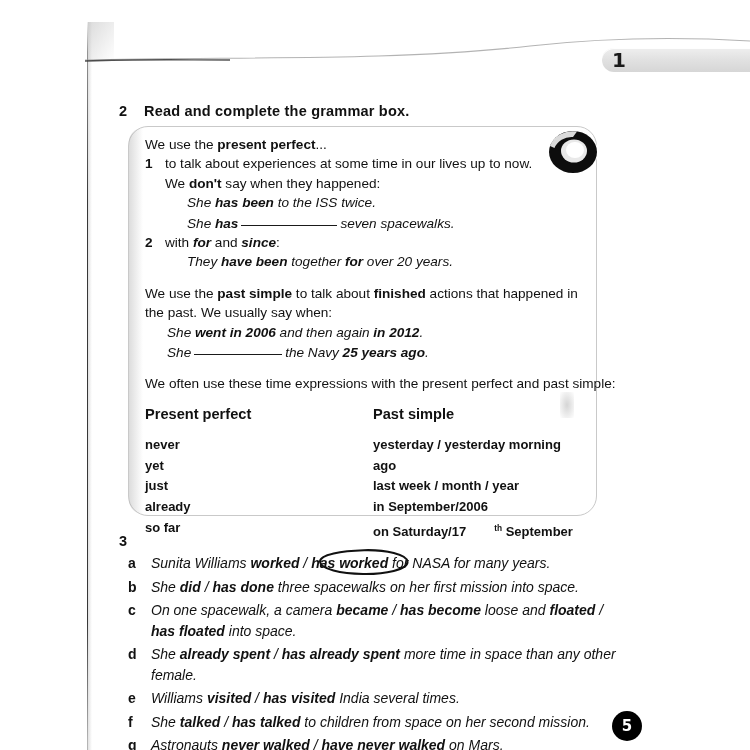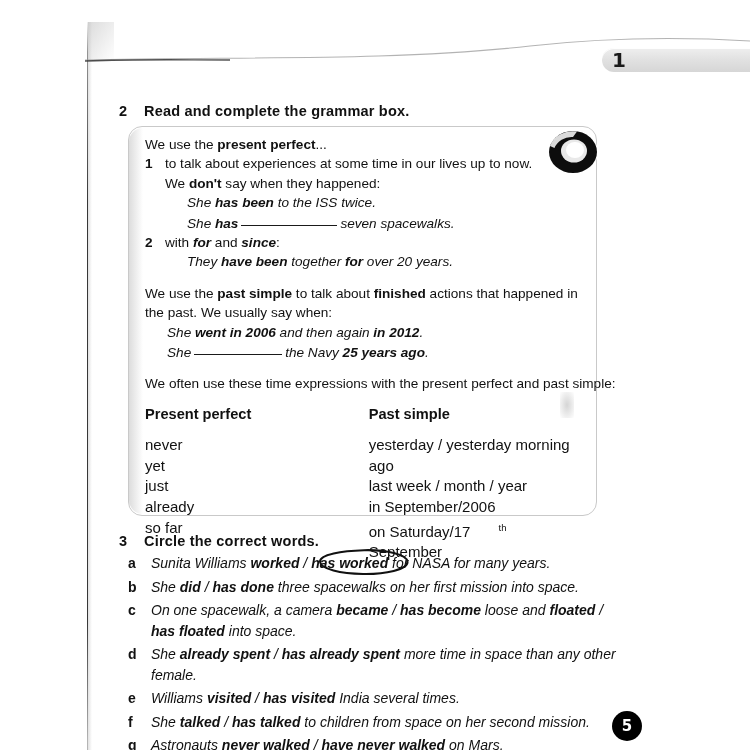--- a/index.html
+++ b/index.html
@@ -90,21 +90,21 @@
   .ex-num { width: 14px; }
 
   
   .grammar-box {
     position: absolute;
     left: 128px;
     top: 126px;
     width: 469px;
     height: 390px;
     border: 1px solid #c9c9c9;
-    border-radius: 14px;
+    border-radius: 20px;
     background: #ffffff;
     box-sizing: border-box;
   }
   .box-left-shade {
     position: absolute;
     left: 129px;
     top: 128px;
     width: 14px;
     height: 386px;
     background: linear-gradient(to right, rgba(178,178,178,0.45), rgba(255,255,255,0));
@@ -150,21 +150,21 @@
 
   
   .te-table { display: flex; margin-top: 2px; }
   .te-col { }
   .te-col.left { width: 228px; }
   .te-head {
     font-weight: bold;
     font-size: 14.6px;
     padding-bottom: 11px;
   }
-  .te-item { line-height: 20.6px; font-size: 15px; }
+  .te-item { line-height: 20.6px; font-size: 13px; font-weight: bold; }
   sup { font-size: 0.64em; vertical-align: super; padding-left: 28px; }
 
   
   .helmet-ring {
     position: absolute;
     left: 547px;
     top: 128px;
     width: 52px;
     height: 48px;
   }
@@ -303,21 +303,20 @@
 <svg class="helmet-ring" viewBox="0 0 52 48">
   <ellipse cx="26" cy="24" rx="25" ry="22" fill="#ffffff"></ellipse>
   <ellipse cx="26" cy="24" rx="24" ry="21" fill="#0d0d0d"></ellipse>
   <ellipse cx="27" cy="23" rx="13" ry="11.5" fill="#e9e9e9"></ellipse>
   <ellipse cx="28" cy="22" rx="9" ry="8" fill="#ffffff"></ellipse>
   <path d="M 3,18 A 24,21 0 0 1 30,3.5 L 26,9 A 18,16 0 0 0 7.5,20 Z" fill="#ffffff" opacity="0.85"></path>
 </svg>
 
 <div class="ex-head" style="left:119px; top:533px;">
   <span class="ex-num">3</span>
-  <span>Circle the correct words.</span>
 </div>
 
 <div class="ex3-list">
 
   <div class="ex3-item">
     <span class="ex3-letter">a</span>
     <span class="ex3-text">Sunita Williams <b>worked</b> /&nbsp;<b>has worked</b>&nbsp;for NASA for many years.</span>
   </div>
 
   <div class="ex3-item">

